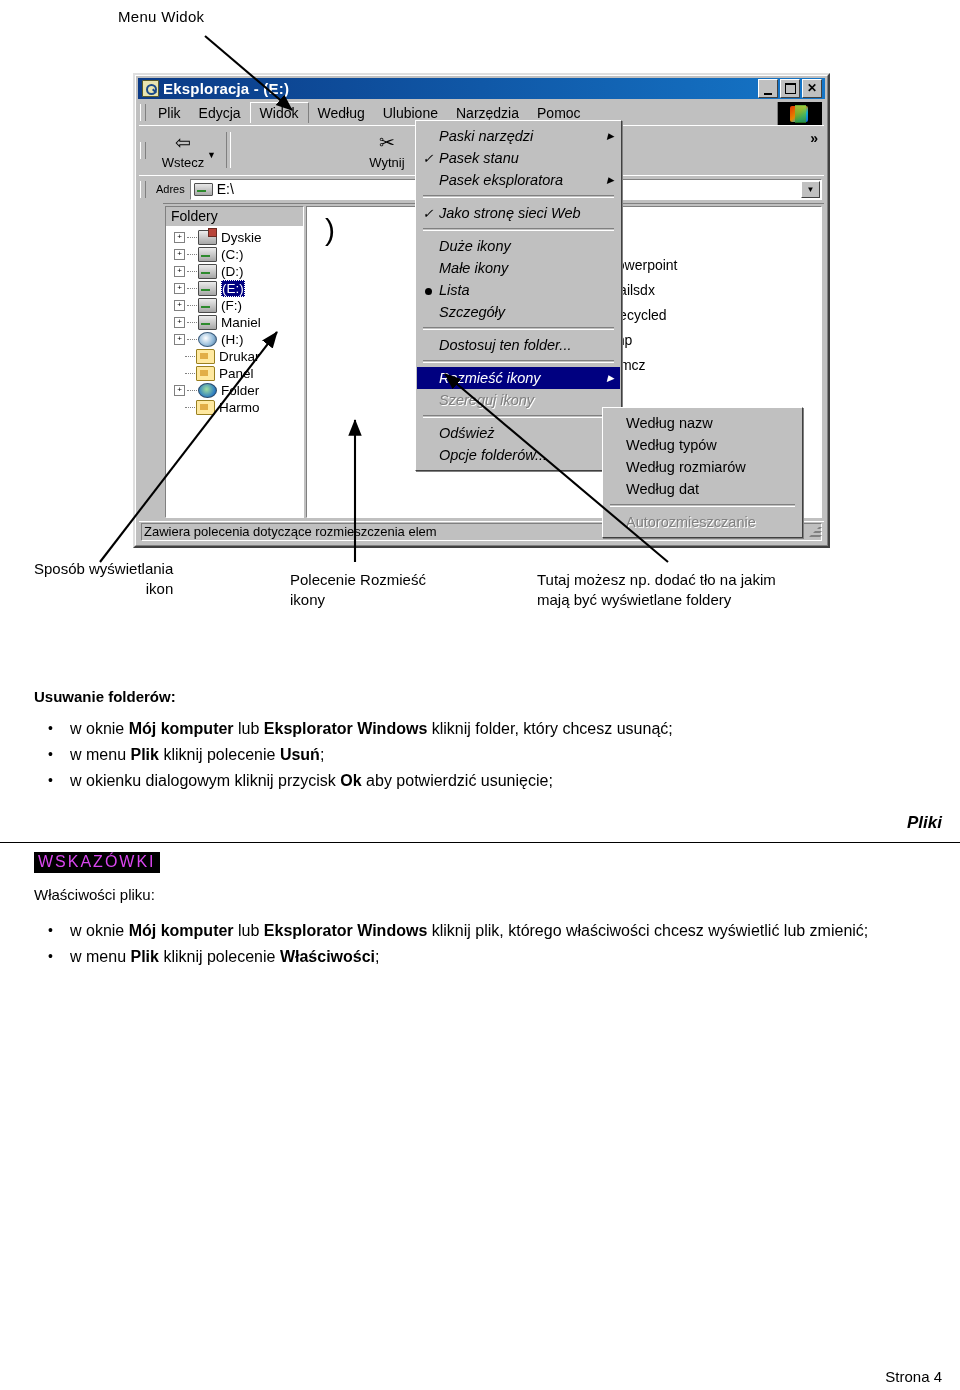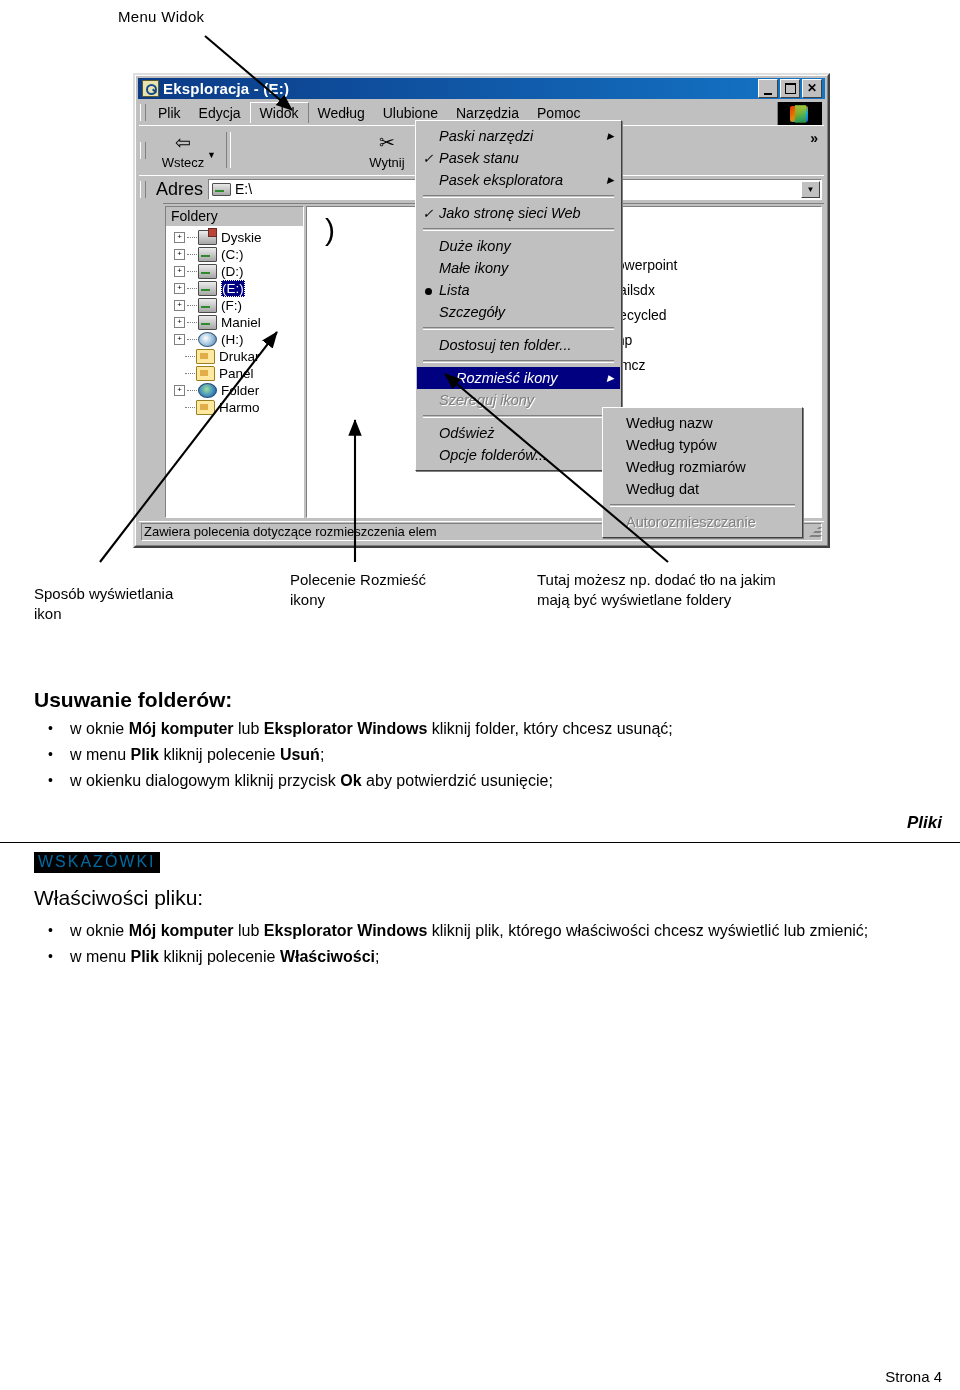--- a/index.html
+++ b/index.html
@@ -83,21 +83,21 @@
   .tbtn{width:68px;text-align:center;font-size:13px;color:#000;position:relative;}
   .tbtn .glyph{display:block;height:24px;line-height:24px;font-size:19px;}
   .tbsep{width:3px;height:36px;border-left:1px solid #808080;border-right:1px solid #fff;margin:0 4px;}
   .chev{position:absolute;right:6px;top:4px;font-size:14px;font-weight:bold;}
 
   
   .addrbar{
     position:absolute;left:3px;top:99px;right:3px;height:26px;background:#c0c0c0;
     border-top:1px solid #fff;display:flex;align-items:center;
   }
-  .addr-label{font-size:18px;padding:0 5px 0 7px;white-space:nowrap;}
+  .addr-label{font-size:11px;padding:0 5px 0 7px;white-space:nowrap;}
   .addr-field{
     flex:1;height:19px;background:#fff;margin-right:2px;
     border-top:1px solid #808080;border-left:1px solid #808080;
     border-right:1px solid #fff;border-bottom:1px solid #fff;
     display:flex;align-items:center;padding:0 3px;font-size:14px;position:relative;
   }
   .drvicon{width:17px;height:11px;margin-right:4px;flex:0 0 auto;
     background:linear-gradient(180deg,#e8e8e8,#a8a8a8);
     border:1px solid #505050;border-radius:1px;position:relative;}
   .drvicon:after{content:"";position:absolute;left:2px;top:6px;width:9px;height:2px;background:#2d8a2d;}
@@ -170,48 +170,48 @@
   .menu{
     position:absolute;background:#c0c0c0;z-index:40;
     border-top:1px solid #fff;border-left:1px solid #fff;
     border-right:1px solid #404040;border-bottom:1px solid #404040;
     box-shadow:1px 1px 0 #808080;
   }
   .menu-in{border:1px solid transparent;padding:3px 0;}
   .mrow{height:22px;display:flex;align-items:center;font-size:14.5px;padding:0 6px 0 0;
     white-space:nowrap;position:relative;color:#000;}
   .mrow.disabled{color:#808080;text-shadow:1px 1px 0 #fff;}
-  .mrow.hl{background:#000080;color:#fff;gap:17px;}
+  .mrow.hl{background:#000080;color:#fff;}
   .mmark{width:22px;text-align:center;font-size:13px;flex:0 0 auto;}
   .mlabel{flex:1;}
   .marrow{margin-left:14px;font-size:9px;}
   .msep{height:1px;margin:4px 6px;border-top:1px solid #808080;border-bottom:1px solid #fff;}
   .bullet{display:inline-block;width:7px;height:7px;background:#000;border-radius:50%;}
 
   
   .arrows{position:absolute;left:0;top:0;width:960px;height:1390px;pointer-events:none;z-index:60;}
 
   
   .cap{position:absolute;font-size:15px;line-height:20px;}
-  #cap-a{left:34px;top:584px;}
+  #cap-a{left:34px;top:559px;text-align:right;}
   #cap-b{left:290px;top:570px;}
   #cap-c{left:537px;top:570px;}
 
   
-  .sect-h{position:absolute;font-size:21px;font-weight:bold;}
+  .sect-h{position:absolute;font-size:15px;font-weight:bold;}
   #h-usuwanie{left:34px;top:688px;}
   .bullets{position:absolute;font-size:16px;line-height:26px;list-style:none;margin:0;padding:0;}
   .bullets li{position:relative;padding-left:36px;}
   .bullets li:before{content:"\2022";position:absolute;left:14px;top:-1px;font-size:14px;}
   #list-usuwanie{left:34px;top:716px;width:900px;}
   b{font-weight:bold;}
 
   .pliki-lab{position:absolute;right:18px;top:813px;font-size:17px;font-weight:bold;font-style:italic;margin-left:20px;}
   .hrule{position:absolute;left:0;right:0;top:842px;height:1px;background:#000;}
-  .tipbox{position:absolute;left:34px;top:852px;background:#000;color:#0369a1;
+  .tipbox{position:absolute;left:34px;top:852px;background:#000;color:#d946ef;
     font-size:16px;letter-spacing:2px;padding:1px 4px 2px 4px;}
   #h-wlasc{left:34px;top:886px;font-weight:normal;}
   #list-wlasc{left:34px;top:918px;width:900px;}
 
   .footer{position:absolute;right:18px;top:1368px;font-size:15px;}
 </style>
 </head>
 <body>
 
 <div class="page">

